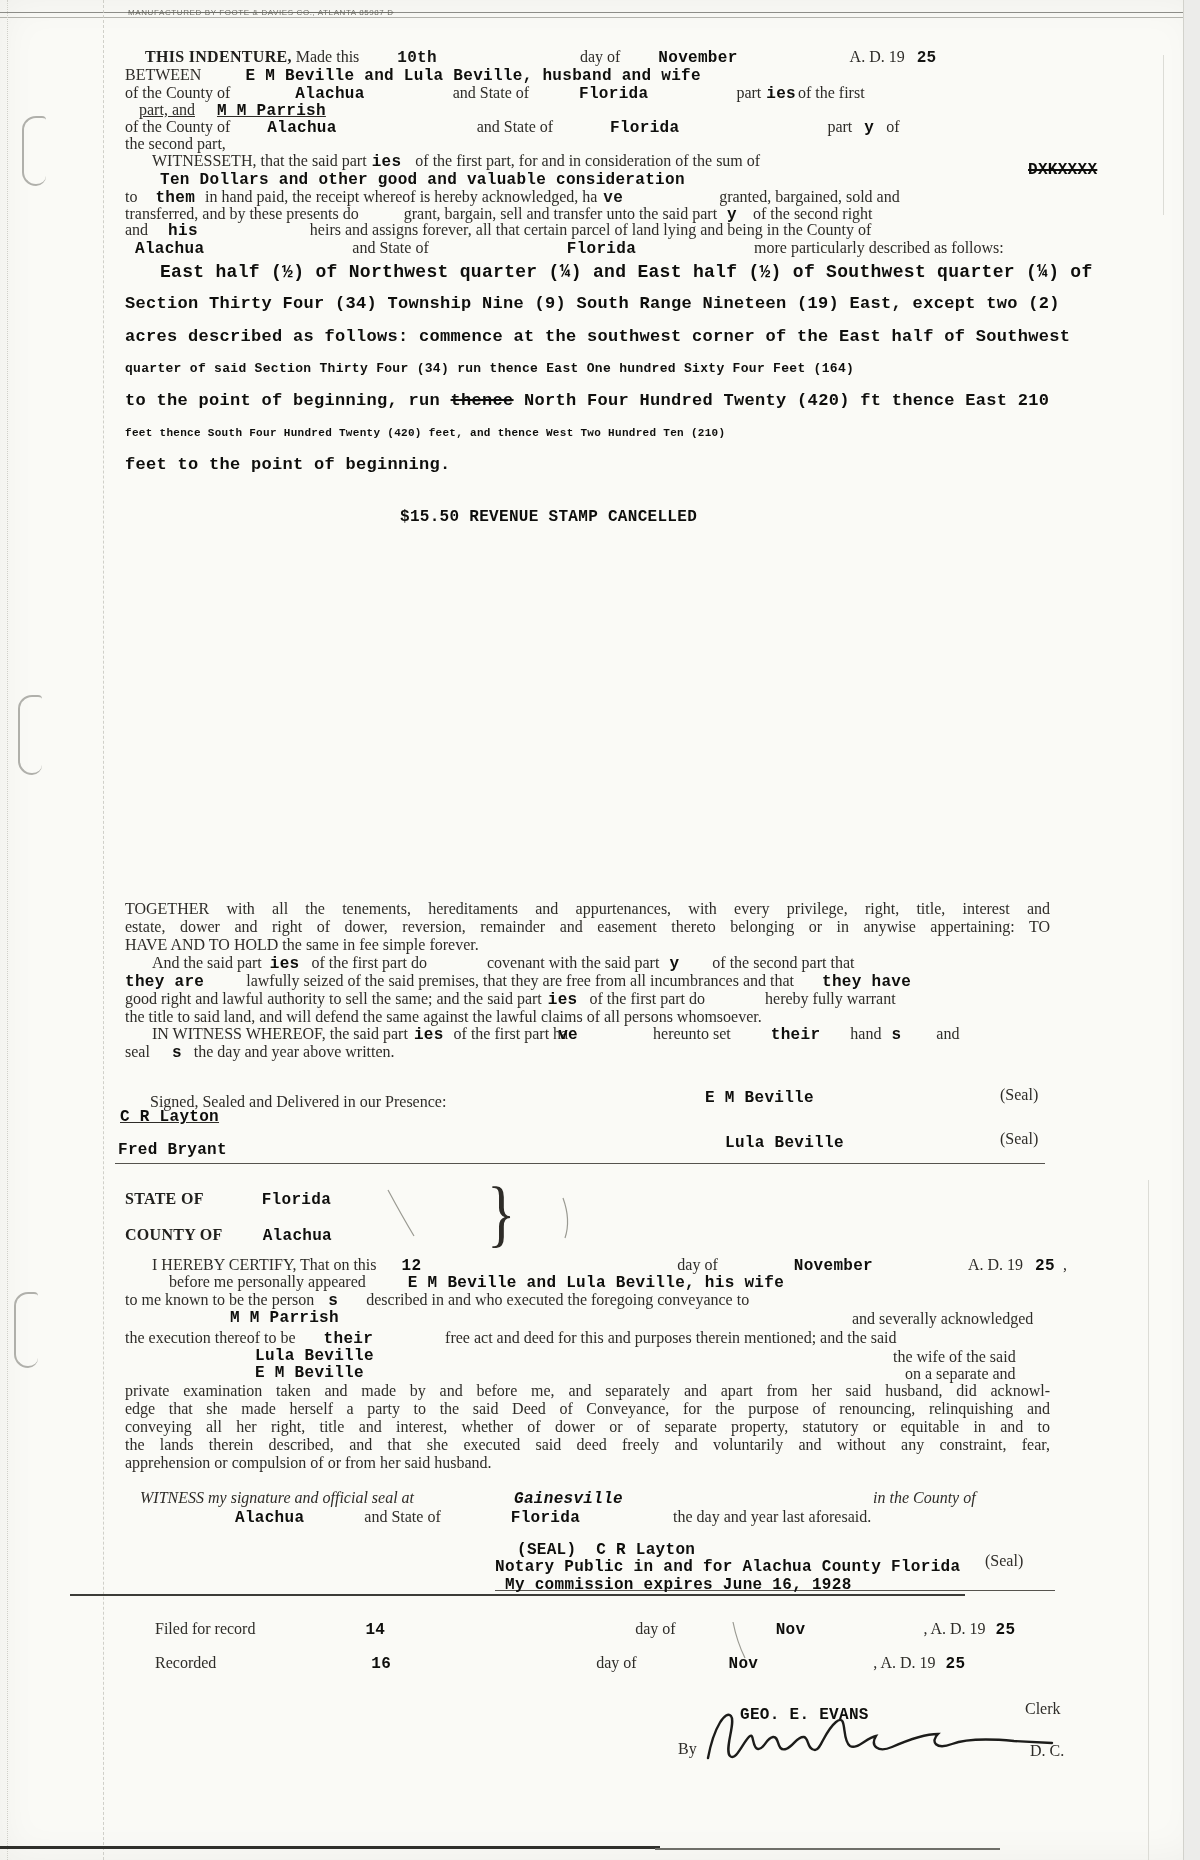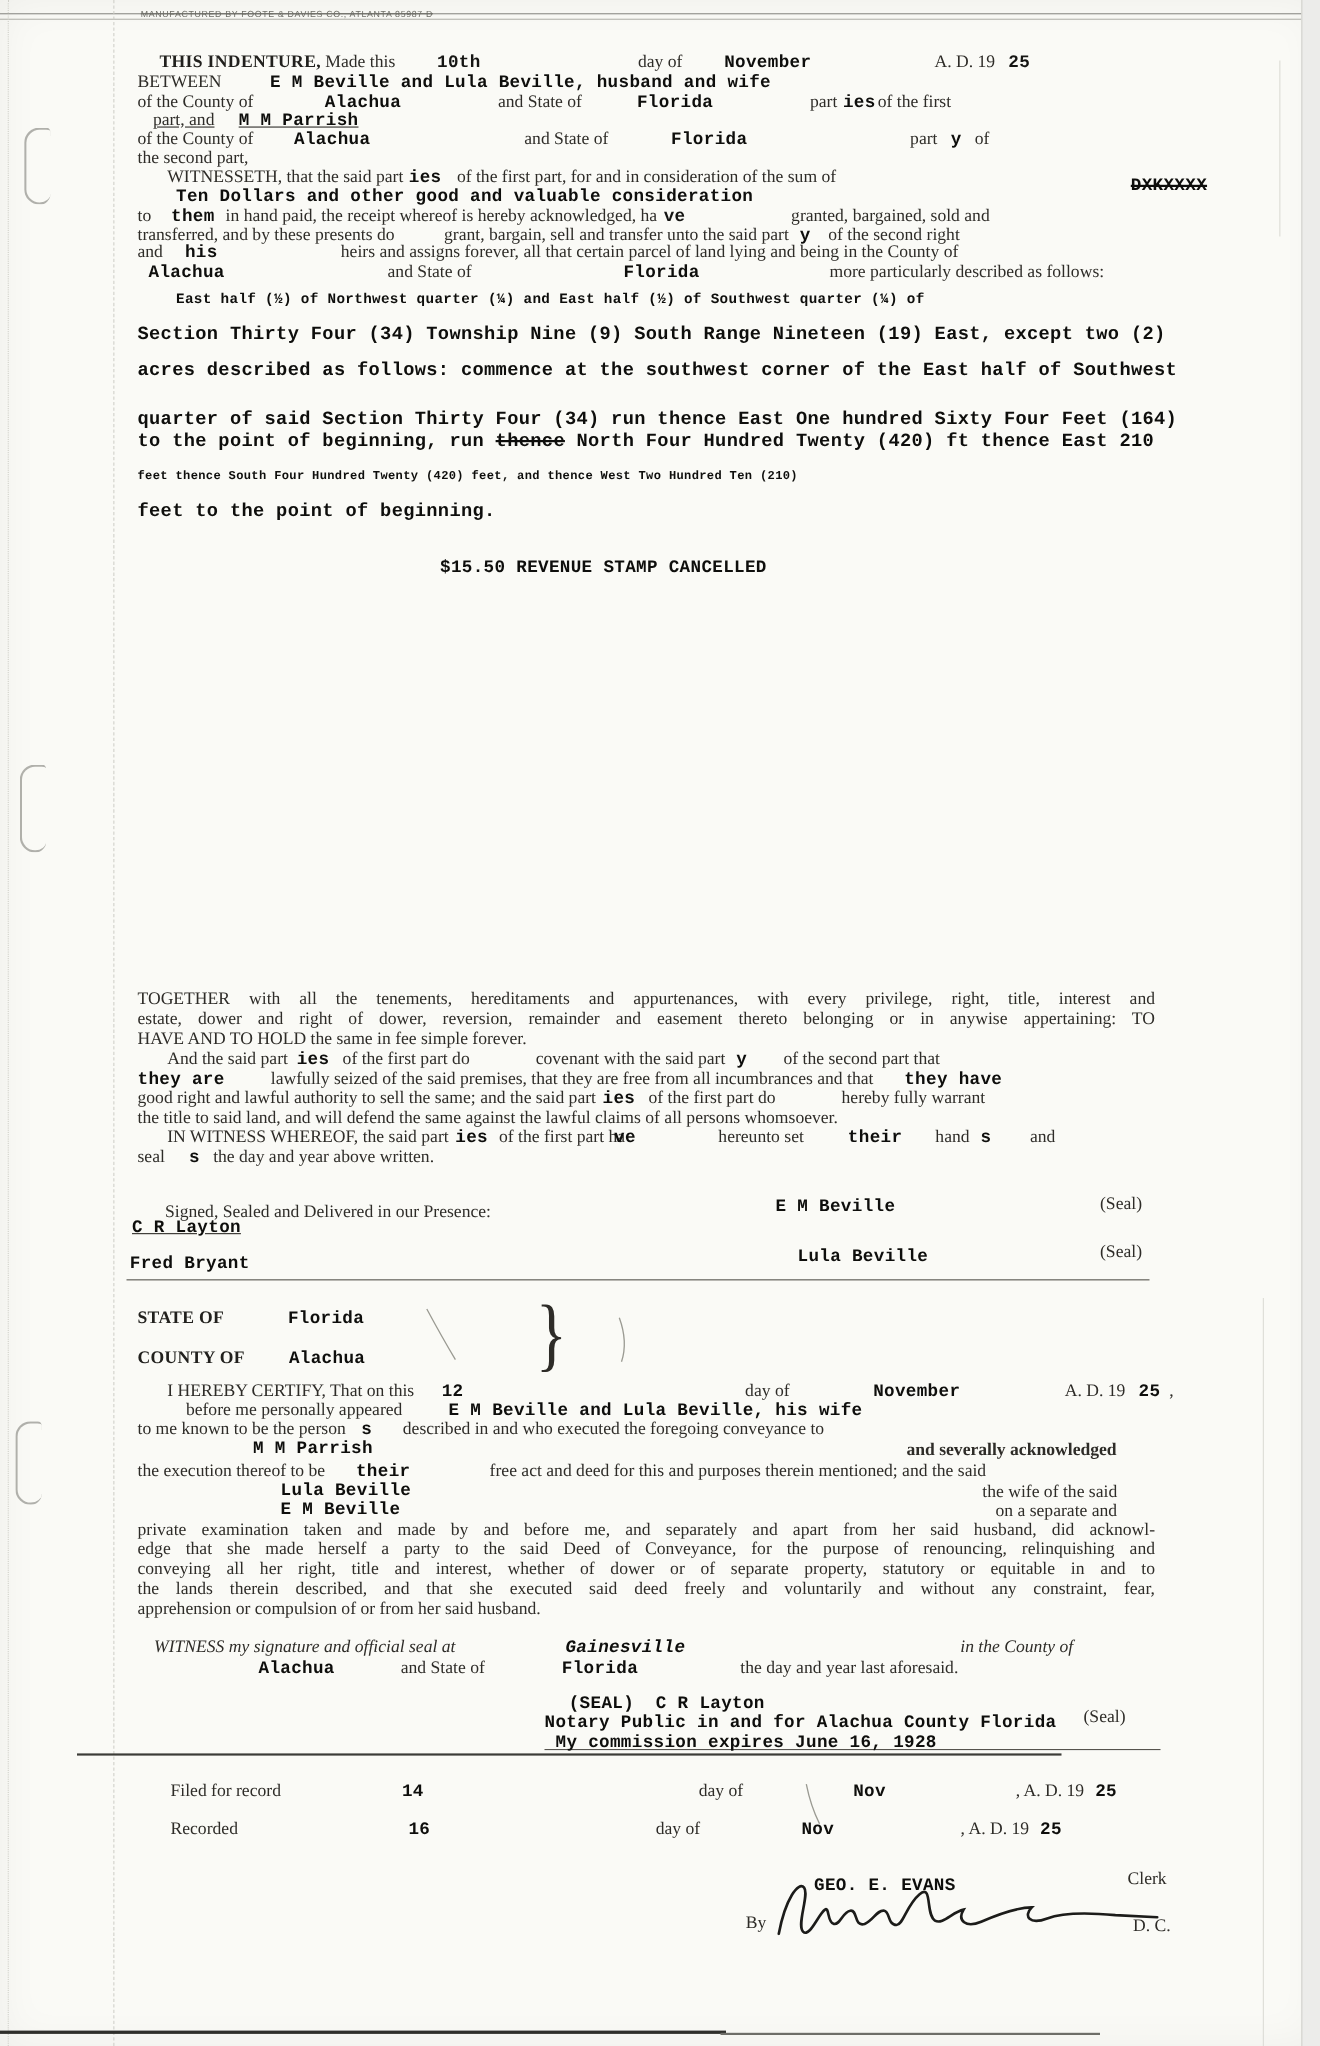--- a/index.html
+++ b/index.html
@@ -73,24 +73,24 @@
       <div class="line" style="left: 139px; top: 101px; text-decoration: underline;"><span class="f-serif">part, and</span><span class="f-monobold" style="margin-left: 22px;">M M Parrish</span></div>
       <div class="line" style="left: 125px; top: 118px;"><span class="f-serif">of the County of</span><span class="f-monobold" style="margin-left: 37px;">Alachua</span><span class="f-serif" style="margin-left: 140px;">and State of</span><span class="f-monobold" style="margin-left: 57px;">Florida</span><span class="f-serif" style="margin-left: 148px;">part</span><span class="f-monobold" style="margin-left: 12px;">y</span><span class="f-serif" style="margin-left: 12px;">of</span></div>
       <div class="line" style="left: 125px; top: 135px;"><span class="f-serif">the second part,</span></div>
       <div class="line" style="left: 152px; top: 152px;"><span class="f-serif">WITNESSETH, that the said part</span><span class="f-monobold" style="margin-left: 5px;">ies</span><span class="f-serif" style="margin-left: 14px;">of the first part, for and in consideration of the sum of</span></div>
       <div class="line" style="left: 1028px; top: 160px;"><span class="f-monobold strike">DXKXXXX</span></div>
       <div class="line" style="left: 160px; top: 170px;"><span class="f-monobold">Ten Dollars and other good and valuable consideration</span></div>
       <div class="line" style="left: 125px; top: 188px;"><span class="f-serif">to</span><span class="f-monobold" style="margin-left: 18px;">them</span><span class="f-serif" style="margin-left: 10px;">in hand paid, the receipt whereof is hereby acknowledged, ha</span><span class="f-mono" style="margin-left: 6px;">ve</span><span class="f-serif" style="margin-left: 96px;">granted, bargained, sold and</span></div>
       <div class="line" style="left: 125px; top: 205px;"><span class="f-serif">transferred, and by these presents do</span><span class="f-serif" style="margin-left: 45px;">grant, bargain, sell and transfer unto the said part</span><span class="f-monobold" style="margin-left: 10px;">y</span><span class="f-serif" style="margin-left: 16px;">of the second right</span></div>
       <div class="line" style="left: 125px; top: 221px;"><span class="f-serif">and</span><span class="f-monobold" style="margin-left: 20px;">his</span><span class="f-serif" style="margin-left: 112px;">heirs and assigns forever, all that certain parcel of land lying and being in the County of</span></div>
       <div class="line" style="left: 135px; top: 239px;"><span class="f-monobold">Alachua</span><span class="f-serif" style="margin-left: 148px;">and State of</span><span class="f-monobold" style="margin-left: 138px;">Florida</span><span class="f-serif" style="margin-left: 118px;">more particularly described as follows:</span></div>
-      <div class="line" style="left: 160px; top: 262px; font-size: 13px;"><span class="f-monobold">East half (½) of Northwest quarter (¼) and East half (½) of Southwest quarter (¼) of</span></div>
+      <div class="line" style="left: 160px; top: 262px; font-size: 18px;"><span class="f-monobold">East half (½) of Northwest quarter (¼) and East half (½) of Southwest quarter (¼) of</span></div>
       <div class="line" style="left: 125px; top: 294px; font-size: 17px;"><span class="f-monobold">Section Thirty Four (34) Township Nine (9) South Range Nineteen (19) East, except two (2)</span></div>
       <div class="line" style="left: 125px; top: 327px; font-size: 17px;"><span class="f-monobold">acres described as follows: commence at the southwest corner of the East half of Southwest</span></div>
-      <div class="line" style="left: 125px; top: 359px; font-size: 17px; margin-top: 12px;"><span class="f-monobold">quarter of said Section Thirty Four (34) run thence East One hundred Sixty Four Feet (164)</span></div>
+      <div class="line" style="left: 125px; top: 359px; font-size: 13px;"><span class="f-monobold">quarter of said Section Thirty Four (34) run thence East One hundred Sixty Four Feet (164)</span></div>
       <div class="line" style="left: 125px; top: 391px; font-size: 17px;"><span class="f-monobold">to the point of beginning, run </span><span class="f-monobold strike">thence</span><span class="f-monobold"> North Four Hundred Twenty (420) ft thence East 210</span></div>
       <div class="line" style="left: 125px; top: 423px; font-size: 11px;"><span class="f-monobold">feet thence South Four Hundred Twenty (420) feet, and thence West Two Hundred Ten (210)</span></div>
       <div class="line" style="left: 125px; top: 455px; font-size: 17px;"><span class="f-monobold">feet to the point of beginning.</span></div>
       <div class="line" style="left: 400px; top: 507px;"><span class="f-monobold">$15.50 REVENUE STAMP CANCELLED</span></div>
       <div class="line just" style="left: 125px; top: 900px; width: 925px;"><span class="f-serif">TOGETHER with all the tenements, hereditaments and appurtenances, with every privilege, right, title, interest and</span></div>
       <div class="line just" style="left: 125px; top: 918px; width: 925px;"><span class="f-serif">estate, dower and right of dower, reversion, remainder and easement thereto belonging or in anywise appertaining: TO</span></div>
       <div class="line" style="left: 125px; top: 936px;"><span class="f-serif">HAVE AND TO HOLD the same in fee simple forever.</span></div>
       <div class="line" style="left: 152px; top: 954px;"><span class="f-serif">And the said part</span><span class="f-monobold" style="margin-left: 8px;">ies</span><span class="f-serif" style="margin-left: 12px;">of the first part do</span><span class="f-serif" style="margin-left: 60px;">covenant with the said part</span><span class="f-monobold" style="margin-left: 10px;">y</span><span class="f-serif" style="margin-left: 33px;">of the second part that</span></div>
       <div class="line" style="left: 125px; top: 972px;"><span class="f-monobold">they are</span><span class="f-serif" style="margin-left: 42px;">lawfully seized of the said premises, that they are free from all incumbrances and that</span><span class="f-monobold" style="margin-left: 28px;">they have</span></div>
       <div class="line" style="left: 125px; top: 990px;"><span class="f-serif">good right and lawful authority to sell the same; and the said part</span><span class="f-monobold" style="margin-left: 6px;">ies</span><span class="f-serif" style="margin-left: 12px;">of the first part do</span><span class="f-serif" style="margin-left: 60px;">hereby fully warrant</span></div>
@@ -104,21 +104,21 @@
       <div class="line" style="left: 118px; top: 1140px;"><span class="f-monobold">Fred Bryant</span></div>
       <div class="line" style="left: 725px; top: 1133px;"><span class="f-monobold">Lula Beville</span></div>
       <div class="line" style="left: 1000px; top: 1130px;"><span class="f-serif">(Seal)</span></div>
       <div class="line" style="left: 125px; top: 1190px;"><span class="f-serifbold">STATE OF</span><span class="f-monobold" style="margin-left: 58px;">Florida</span></div>
       <div class="line" style="left: 125px; top: 1226px;"><span class="f-serifbold">COUNTY OF</span><span class="f-monobold" style="margin-left: 40px;">Alachua</span></div>
       <div class="line brace" style="left: 487px; top: 1178px;"><span class="f-serif">}</span></div>
       <div class="line" style="left: 152px; top: 1256px;"><span class="f-serif">I HEREBY CERTIFY, That on this</span><span class="f-monobold" style="margin-left: 25px;">12</span><span class="f-serif" style="margin-left: 256px;">day of</span><span class="f-monobold" style="margin-left: 76px;">November</span><span class="f-serif" style="margin-left: 95px;">A. D. 19</span><span class="f-monobold" style="margin-left: 12px;">25</span><span class="f-serif" style="margin-left: 8px;">,</span></div>
       <div class="line" style="left: 125px; top: 1273px; margin-left: 44px;"><span class="f-serif">before me personally appeared</span><span class="f-monobold" style="margin-left: 42px;">E M Beville and Lula Beville, his wife</span></div>
       <div class="line" style="left: 125px; top: 1291px;"><span class="f-serif">to me known to be the person</span><span class="f-monobold" style="margin-left: 14px;">s</span><span class="f-serif" style="margin-left: 28px;">described in and who executed the foregoing conveyance to</span></div>
       <div class="line" style="left: 230px; top: 1308px;"><span class="f-monobold">M M Parrish</span></div>
-      <div class="line" style="left: 824px; top: 1310px; font-weight: bold;"><span class="f-serif">and severally acknowledged</span></div>
+      <div class="line" style="left: 852px; top: 1310px;"><span class="f-serif">and severally acknowledged</span></div>
       <div class="line" style="left: 125px; top: 1329px;"><span class="f-serif">the execution thereof to be</span><span class="f-monobold" style="margin-left: 28px;">their</span><span class="f-serif" style="margin-left: 72px;">free act and deed for this and purposes therein mentioned; and the said</span></div>
       <div class="line" style="left: 255px; top: 1346px;"><span class="f-monobold">Lula Beville</span></div>
       <div class="line" style="left: 893px; top: 1348px;"><span class="f-serif">the wife of the said</span></div>
       <div class="line" style="left: 255px; top: 1363px;"><span class="f-monobold">E M Beville</span></div>
       <div class="line" style="left: 905px; top: 1365px;"><span class="f-serif">on a separate and</span></div>
       <div class="line just" style="left: 125px; top: 1382px; width: 925px;"><span class="f-serif">private examination taken and made by and before me, and separately and apart from her said husband, did acknowl-</span></div>
       <div class="line just" style="left: 125px; top: 1400px; width: 925px;"><span class="f-serif">edge that she made herself a party to the said Deed of Conveyance, for the purpose of renouncing, relinquishing and</span></div>
       <div class="line just" style="left: 125px; top: 1418px; width: 925px;"><span class="f-serif">conveying all her right, title and interest, whether of dower or of separate property, statutory or equitable in and to</span></div>
       <div class="line just" style="left: 125px; top: 1436px; width: 925px;"><span class="f-serif">the lands therein described, and that she executed said deed freely and voluntarily and without any constraint, fear,</span></div>
       <div class="line" style="left: 125px; top: 1454px;"><span class="f-serif">apprehension or compulsion of or from her said husband.</span></div>

